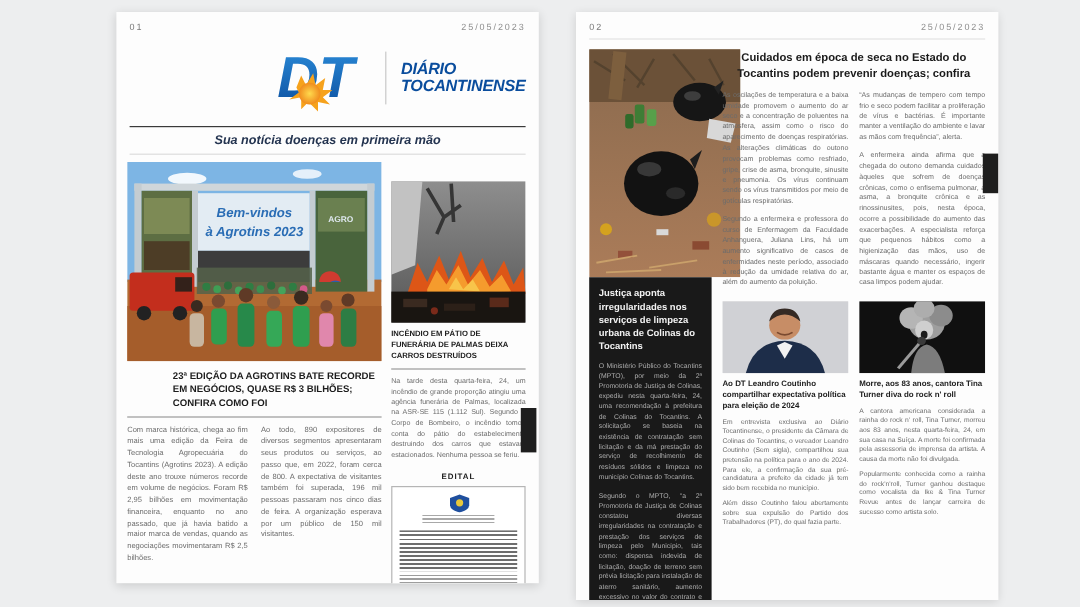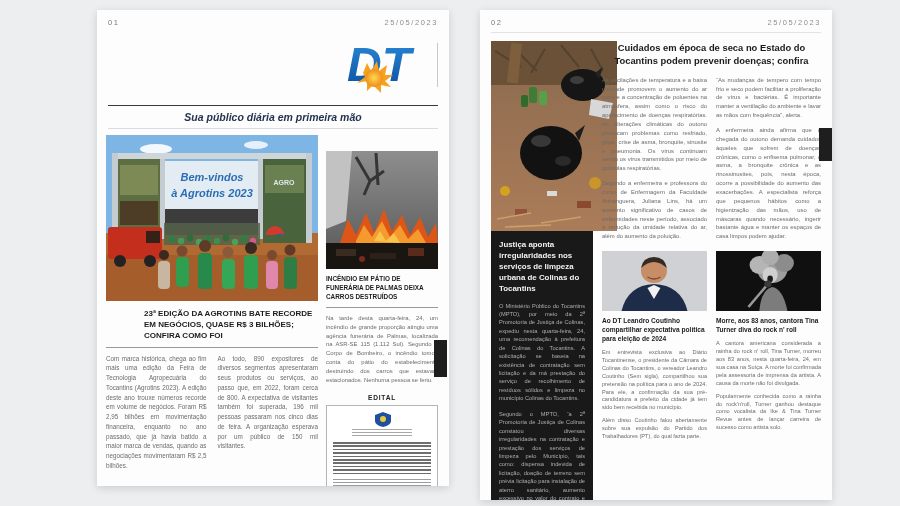--- a/index.html
+++ b/index.html
@@ -88,24 +88,28 @@
               <stop offset="1" stop-color="#f08c1e"></stop>
           </radialGradient>
         </defs>
         <text x="6" y="46" font-size="48" font-weight="bold" font-style="italic" fill="url(#dtg)" font-family="Liberation Sans, sans-serif">DT</text>
         <g>
           <path fill="#f6a21c" d="M22 38 L26 28 L30 36 L36 26 L38 36 L46 30 L44 40 L52 40 L44 46 L50 52 L40 50 L40 58 L32 50 L26 56 L26 46 L16 48 L24 42 Z"></path>
           <circle cx="33" cy="43" r="9" fill="url(#sung)"></circle>
         </g>
       </svg>
       <div class="mast-divider"></div>
+      <div class="mast-name">
+        <div>DIÁRIO</div>
+        <div>TOCANTINENSE</div>
+      </div>
     </div>
 
     <div class="rule-dark"></div>
-    <div class="tagline">Sua público diária em primeira mão</div>
+    <div class="tagline">Sua notícia doenças em primeira mão</div>
     <div class="rule-light"></div>
 
     <div class="p1-content">
 
       <div class="p1-left">
         <svg width="212" height="166" viewBox="0 0 212 166">
           <rect width="212" height="100" fill="#7db5e4"></rect>
           <ellipse cx="50" cy="14" rx="16" ry="5" fill="#ffffff" opacity="0.9"></ellipse>
           <ellipse cx="150" cy="10" rx="12" ry="4" fill="#ffffff" opacity="0.8"></ellipse>
           <rect y="98" width="212" height="68" fill="#b26a33"></rect>

